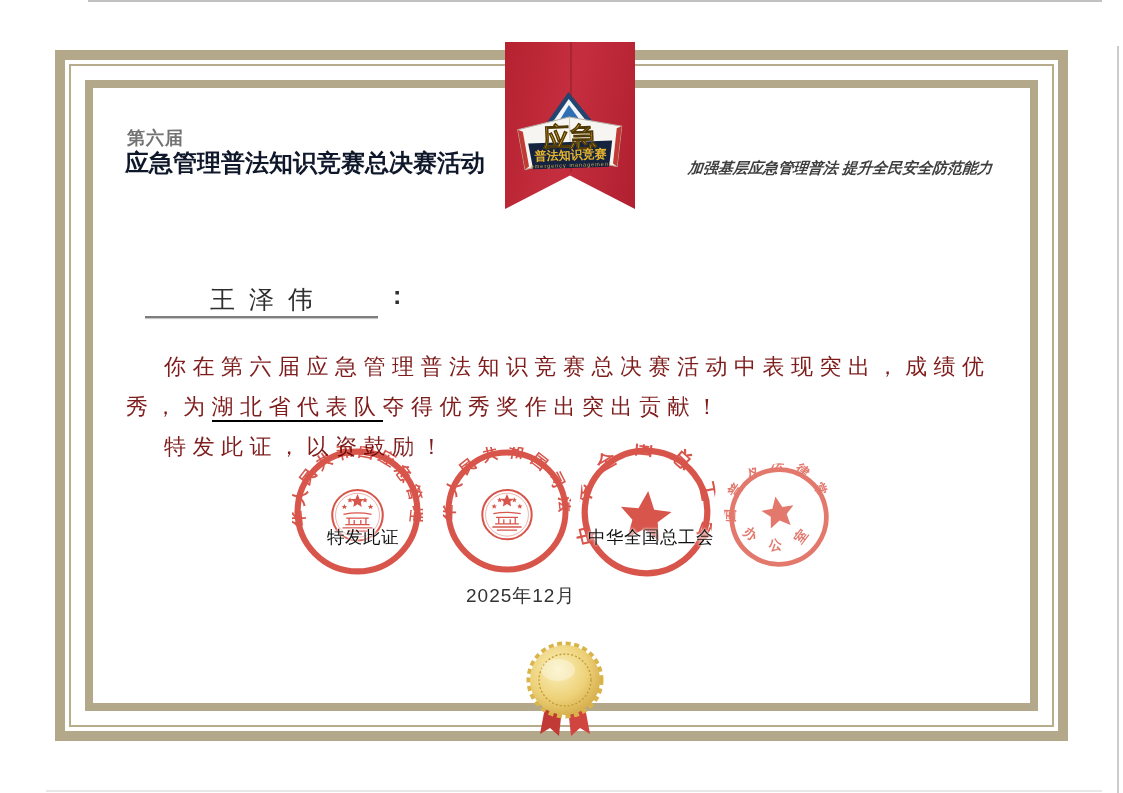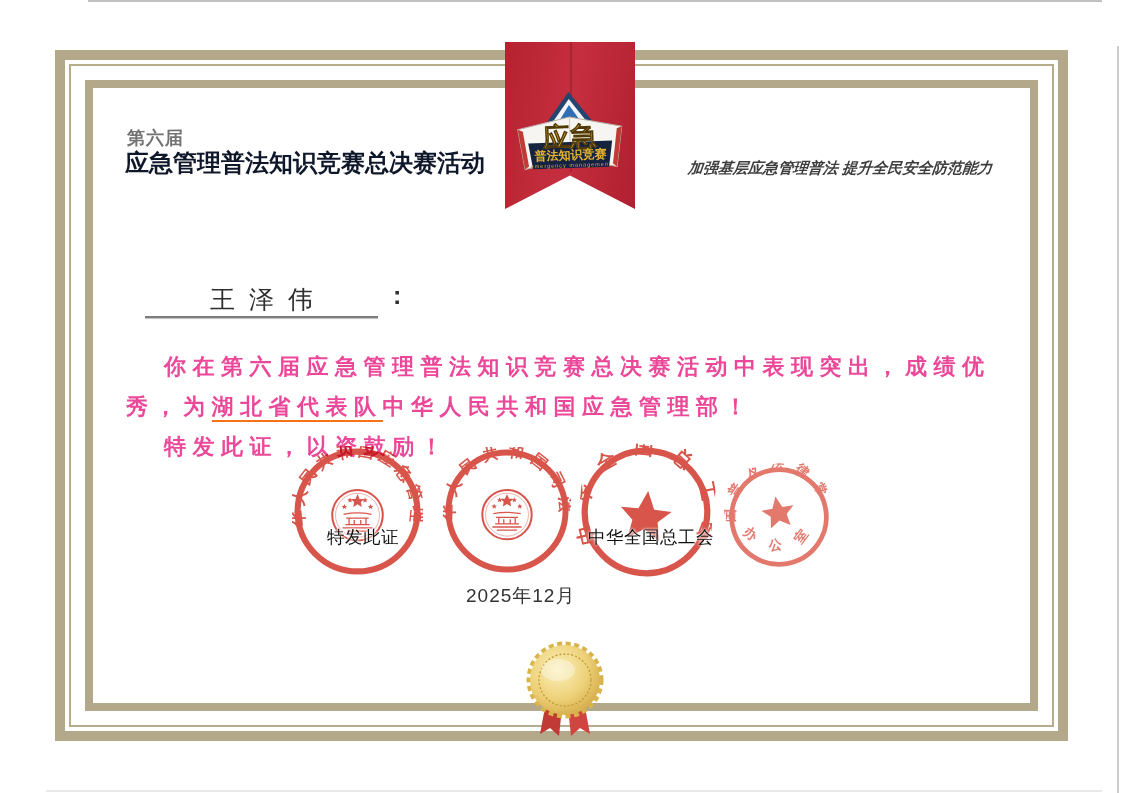--- a/index.html
+++ b/index.html
@@ -35,25 +35,25 @@
   .slogan  { left:688px; top:159px; font-size:15px; font-weight:bold; font-style:italic; color:#3e3e3e;
              transform:skewX(-6deg); white-space:nowrap; }
 
   
   .name-underline { left:145px; top:316px; width:233px; height:2px; background:#7d7d7d; box-shadow:0 1px 1px rgba(0,0,0,.25); }
   .name  { left:145px; top:283px; width:233px; text-align:center; font-size:25px; color:#2e2e2e;
            letter-spacing:14px; padding-left:14px; white-space:nowrap;font-family:Liberation Serif, serif; }
   .colon { left:393px; top:281px; font-size:25px; font-weight:bold; color:#2e2e2e; }
 
   
-  .body-text { left:126px; top:347px; width:900px; font-size:22px; color:#ec4899;
-               letter-spacing:6.5px; line-height:40px;font-weight:bold; }
+  .body-text { left:126px; top:347px; width:900px; font-size:22px; color:#7f1d1d;
+               letter-spacing:6.5px; line-height:40px; }
   .body-text p { white-space:nowrap; }
   .indent { text-indent:38px; }
-  .u { border-bottom:2px solid #f97316; padding-bottom:1px; }
+  .u { border-bottom:2px solid #000000; padding-bottom:1px; }
 
   
   .seal { mix-blend-mode:multiply; }
   .seal text { font-family:"Liberation Sans", sans-serif; font-weight:bold; }
   .seal-label { top:525px; width:170px; text-align:center; font-size:17.5px; color:#101010;
                 letter-spacing:0.5px; text-shadow:0 0 3px #fff,0 0 3px #fff; z-index:3; white-space:nowrap; }
 
   .date { left:466px; top:583px; width:200px; text-align:left; font-size:19px; color:#333; letter-spacing:1px; }
 
   .medal { left:519px; top:640px; z-index:6; }
@@ -91,21 +91,21 @@
   <div class="abs edition">第六届</div>
   <div class="abs title">应急管理普法知识竞赛总决赛活动</div>
   <div class="abs slogan">加强基层应急管理普法 提升全民安全防范能力</div>
 
   <div class="abs name-underline"></div>
   <div class="abs name">王泽伟</div>
   <div class="abs colon">:</div>
 
   <div class="abs body-text">
     <p class="indent"><span>你在第六届应急管理普法知识竞赛总决赛活动中表现突出，成绩优</span></p>
-    <p><span>秀，为</span><span class="u">湖北省代表队</span><span>中华人民共和国应急管理部！</span></p>
+    <p><span>秀，为</span><span class="u">湖北省代表队</span><span>夺得优秀奖作出突出贡献！</span></p>
     <p class="indent"><span>特发此证，以资鼓励！</span></p>
   </div>
 
   <div class="abs seal-label" style="left:278px;">特发此证</div>
   <div class="abs seal-label" style="left:566px;">中华全国总工会</div>
 
   <svg class="abs seal" style="left:292px; top:446px; opacity:.92;" width="131" height="131" viewBox="0 0 140 140">
     <defs>
         <path id="s1arc" d="M 14,84 A 58,58 0 1 1 126,84" fill="none"></path>
       </defs>

